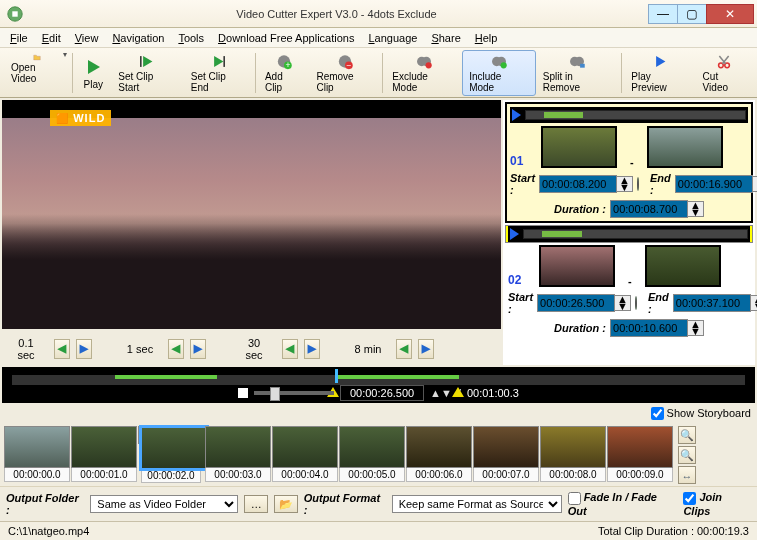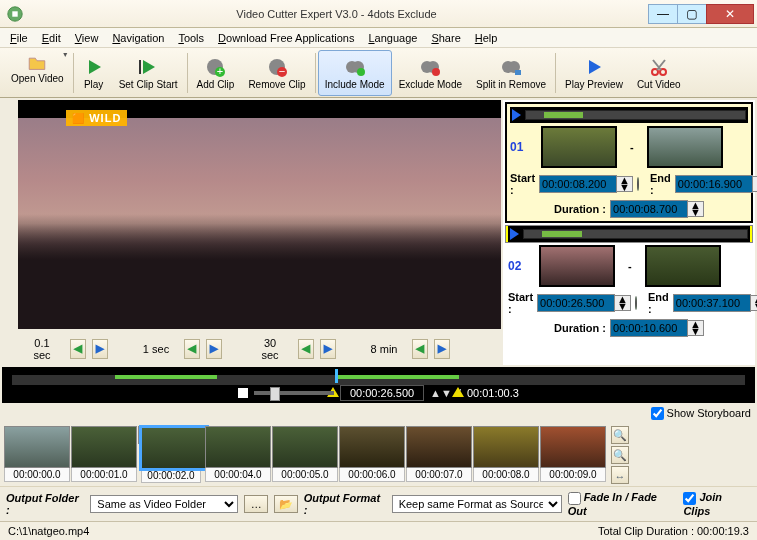--- a/index.html
+++ b/index.html
@@ -13,46 +13,46 @@
 .menubar { background: #f9f7ef; height: 20px; display: flex; align-items: center; padding: 0 6px; gap: 6px; border-bottom: 1px solid #dcd6c4; }
 .menubar span { padding: 2px 4px; cursor: default; }
 .menubar span u { text-decoration: underline; }
 .toolbar { background: linear-gradient(#fcf8ee,#efe9d6); height: 50px; display: flex; align-items: center; padding: 0 4px; border-bottom: 1px solid #b0a888; }
 .tbtn { display: flex; flex-direction: column; align-items: center; justify-content: center; padding: 2px 6px; height: 46px; border: 1px solid transparent; border-radius: 3px; cursor: pointer; }
 .tbtn.active { background: linear-gradient(#e6f0ff,#cfe3fb); border-color: #7fa8d6; }
 .tbtn svg { width: 22px; height: 22px; }
 .tbtn .lbl { font-size: 10px; margin-top: 1px; }
 .tbtn.dd::after { content:'▾'; position:relative; top:-34px; left:28px; font-size:8px; color:#555;}
 .tsep { width: 1px; background: #c8c0a8; height: 40px; margin: 0 2px; }
-.main { display: flex; flex: 1; min-height: 0; padding-left: 16px; }
+.main { display: flex; flex: 1; min-height: 0; }
 .left { flex: 1; display: flex; flex-direction: column; background: #f0ecdf; }
 .video { flex: 1; background: #000; position: relative; margin: 2px; }
 .video .wild { position:absolute; top:10px; left:48px; background:rgba(255,180,0,.95); color:#fff; font-weight:bold; font-size:10px; padding:2px 6px; letter-spacing:1px;}
 .video .sky { position:absolute; inset:18px 0 0 0; background: linear-gradient(#9a7d88,#b68a8a 30%,#c29c92 50%,#7a5c5c 60%,#352a2c 80%,#1a1418); }
 .video .mtn { position:absolute; bottom:0; left:0; right:0; height:50%; background: linear-gradient(transparent,#1e1518 40%); }
 .seekrow { display: flex; align-items: center; padding: 4px; gap: 6px; background:#f0ecdf; }
 .seek-lbl { width: 44px; text-align: center; padding: 2px 6px; }
 .navbtn { width: 16px; height: 20px; background:linear-gradient(#fdf9ec,#e9e1c8); border:1px solid #b8b090; display:flex;align-items:center;justify-content:center; font-size:11px; font-weight:bold; }
 .navbtn.g { color:#2a9d3e; } .navbtn.b { color:#2266cc; }
 .right { width: 252px; background: #fff; display: flex; flex-direction: column; padding: 2px; gap: 2px; margin: 2px 2px 2px 0; }
 .clip { border: 2px solid #000; background: #fffacd; padding: 3px; }
 .clip.sel { background: #ffff00; }
 .clip-hdr { display: flex; align-items: center; gap: 4px; background: #000; padding: 2px; }
 .clip-hdr .play { width:0;height:0;border-top:6px solid transparent;border-bottom:6px solid transparent;border-left:9px solid #2266ee;}
 .clip-hdr .bar { flex:1; height:10px; background:#444; border:1px solid #222; position:relative;}
 .clip-hdr .bar::before { content:''; position:absolute; left:8%; width:18%; top:1px; bottom:1px; background:#7b4;}
-.clip-row { display: flex; align-items: center; gap: 13px; margin-top: 3px; }
+.clip-row { display: flex; align-items: flex-end; gap: 13px; margin-top: 3px; }
 .clip-num { color: #2244dd; font-weight: bold; font-size: 12px; width:18px;}
 .thumb { width: 76px; height: 42px; border: 2px solid #000; background: linear-gradient(#6b7a3a,#3d4a2a); }
 .thumb.r { background: linear-gradient(#8a9e9a,#455a4a); }
 .thumb.c2a { background: linear-gradient(#a07070,#3a2828); }
 .thumb.c2b { background: linear-gradient(#485a30,#2a3818); }
 .dash { font-weight: bold; }
 .flds { display: flex; align-items: center; gap: 4px; margin-top: 4px; }
-.flds b { font-weight: bold; }
+.flds b { font-weight: bold; font-style: italic; }
 .spin { display:inline-flex; align-items:center;}
 .spin input { width: 78px; height: 18px; background:#0369a1; border:1px solid #888; padding:0 2px; font-size:11px;}
 .spin .ud { display:flex;flex-direction:column; font-size:6px; line-height:7px; border:1px solid #888; border-left:0; background:#eee;}
 .spin .ud span{padding:0 2px;}
 .dot { width: 14px; height: 14px; border-radius:50%; border:1px solid #555;}
 .dot.g{background:#4c4;}
 .timeline { background:#000; height:36px; margin: 0 2px; display:flex; flex-direction:column; }
 .tl-bar { flex:1; position:relative; margin:8px 10px 0 10px; height:4px; background:#333;}
 .tl-mark { position:absolute; bottom:-12px; width:0;height:0;border-left:6px solid transparent;border-right:6px solid transparent;border-bottom:10px solid #eedd00;}
 .tl-head { position:absolute; top:-6px; width:3px; height:14px; background:#4bf; }
@@ -126,53 +126,60 @@
       </svg>
       <span class="lbl">Play</span>
     </div>
     <div class="tbtn">
       <svg viewBox="0 0 22 22">
         <path d="M6 4l12 7-12 7z" fill="#2a9d3e"></path>
         <rect x="2" y="4" width="2" height="14" fill="#333"></rect>
       </svg>
       <span class="lbl">Set Clip Start</span>
     </div>
+    <div class="tbtn">
+      <svg viewBox="0 0 22 22">
+        <path d="M6 4l12 7-12 7z" fill="#2a9d3e"></path>
+        <rect x="18" y="4" width="2" height="14" fill="#333"></rect>
+      </svg>
+      <span class="lbl">Set Clip End</span>
+    </div>
     <div class="tsep"></div>
     <div class="tbtn">
       <svg viewBox="0 0 22 22">
         <circle cx="11" cy="11" r="8" fill="#888"></circle>
         <circle cx="16" cy="16" r="5" fill="#3b3"></circle>
         <text x="16" y="19" font-size="8" fill="#fff" text-anchor="middle">+</text>
       </svg>
       <span class="lbl">Add Clip</span>
     </div>
     <div class="tbtn">
       <svg viewBox="0 0 22 22">
         <circle cx="11" cy="11" r="8" fill="#888"></circle>
         <circle cx="16" cy="16" r="5" fill="#d33"></circle>
         <text x="16" y="19" font-size="8" fill="#fff" text-anchor="middle">−</text>
       </svg>
       <span class="lbl">Remove Clip</span>
     </div>
     <div class="tsep"></div>
+    <div class="tbtn">
+      <svg viewBox="0 0 22 22">
+        <circle cx="8" cy="11" r="6" fill="#888"></circle>
+        <circle cx="14" cy="11" r="6" fill="#888"></circle>
+        <circle cx="17" cy="16" r="4" fill="#d33"></circle>
+      </svg>
+      <span class="lbl">Exclude Mode</span>
+    </div>
     <div class="tbtn active">
       <svg viewBox="0 0 22 22">
         <circle cx="8" cy="11" r="6" fill="#888"></circle>
         <circle cx="14" cy="11" r="6" fill="#888"></circle>
         <circle cx="17" cy="16" r="4" fill="#3b3"></circle>
       </svg>
       <span class="lbl">Include Mode</span>
-    </div>
-    <div class="tbtn">
-      <svg viewBox="0 0 22 22">
-        <circle cx="8" cy="11" r="6" fill="#888"></circle>
-        <circle cx="14" cy="11" r="6" fill="#888"></circle>
-        <circle cx="17" cy="16" r="4" fill="#d33"></circle>
-      </svg>
-      <span class="lbl">Exclude Mode</span>
     </div>
     <div class="tbtn">
       <svg viewBox="0 0 22 22">
         <circle cx="8" cy="11" r="6" fill="#888"></circle>
         <circle cx="14" cy="11" r="6" fill="#888"></circle>
         <rect x="15" y="14" width="6" height="5" fill="#48c"></rect>
       </svg>
       <span class="lbl">Split in Remove</span>
     </div>
     <div class="tsep"></div>
@@ -324,20 +331,24 @@
     <div class="card">
       <div class="img "></div>
       <div class="tm">00:00:01.0</div>
     </div>
     <div class="card sel">
       <div class="img "></div>
       <div class="tm">00:00:02.0</div>
     </div>
     <div class="card">
       <div class="img "></div>
+      <div class="tm">00:00:03.0</div>
+    </div>
+    <div class="card">
+      <div class="img "></div>
       <div class="tm">00:00:04.0</div>
     </div>
     <div class="card">
       <div class="img "></div>
       <div class="tm">00:00:05.0</div>
     </div>
     <div class="card">
       <div class="img dk"></div>
       <div class="tm">00:00:06.0</div>
     </div>

